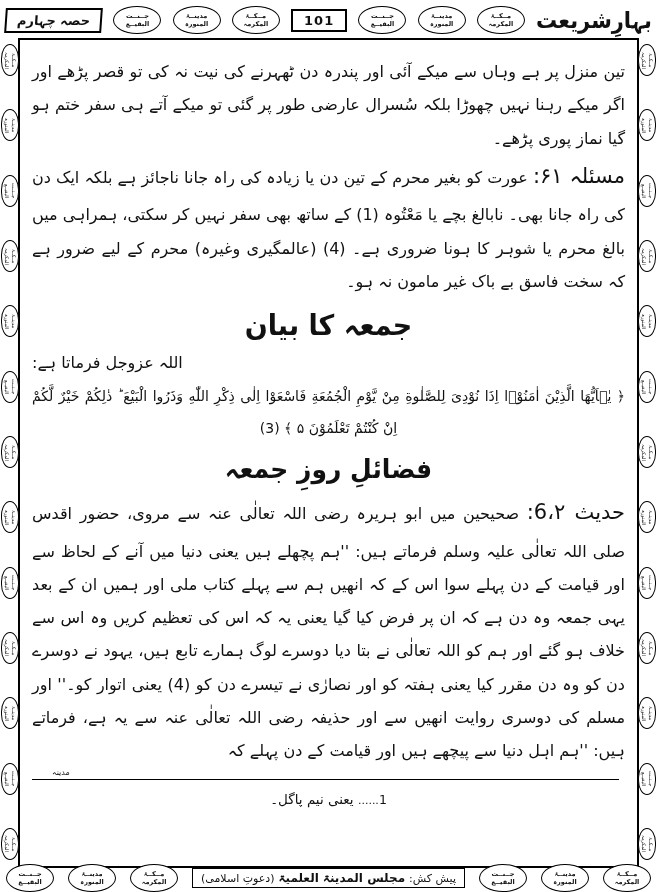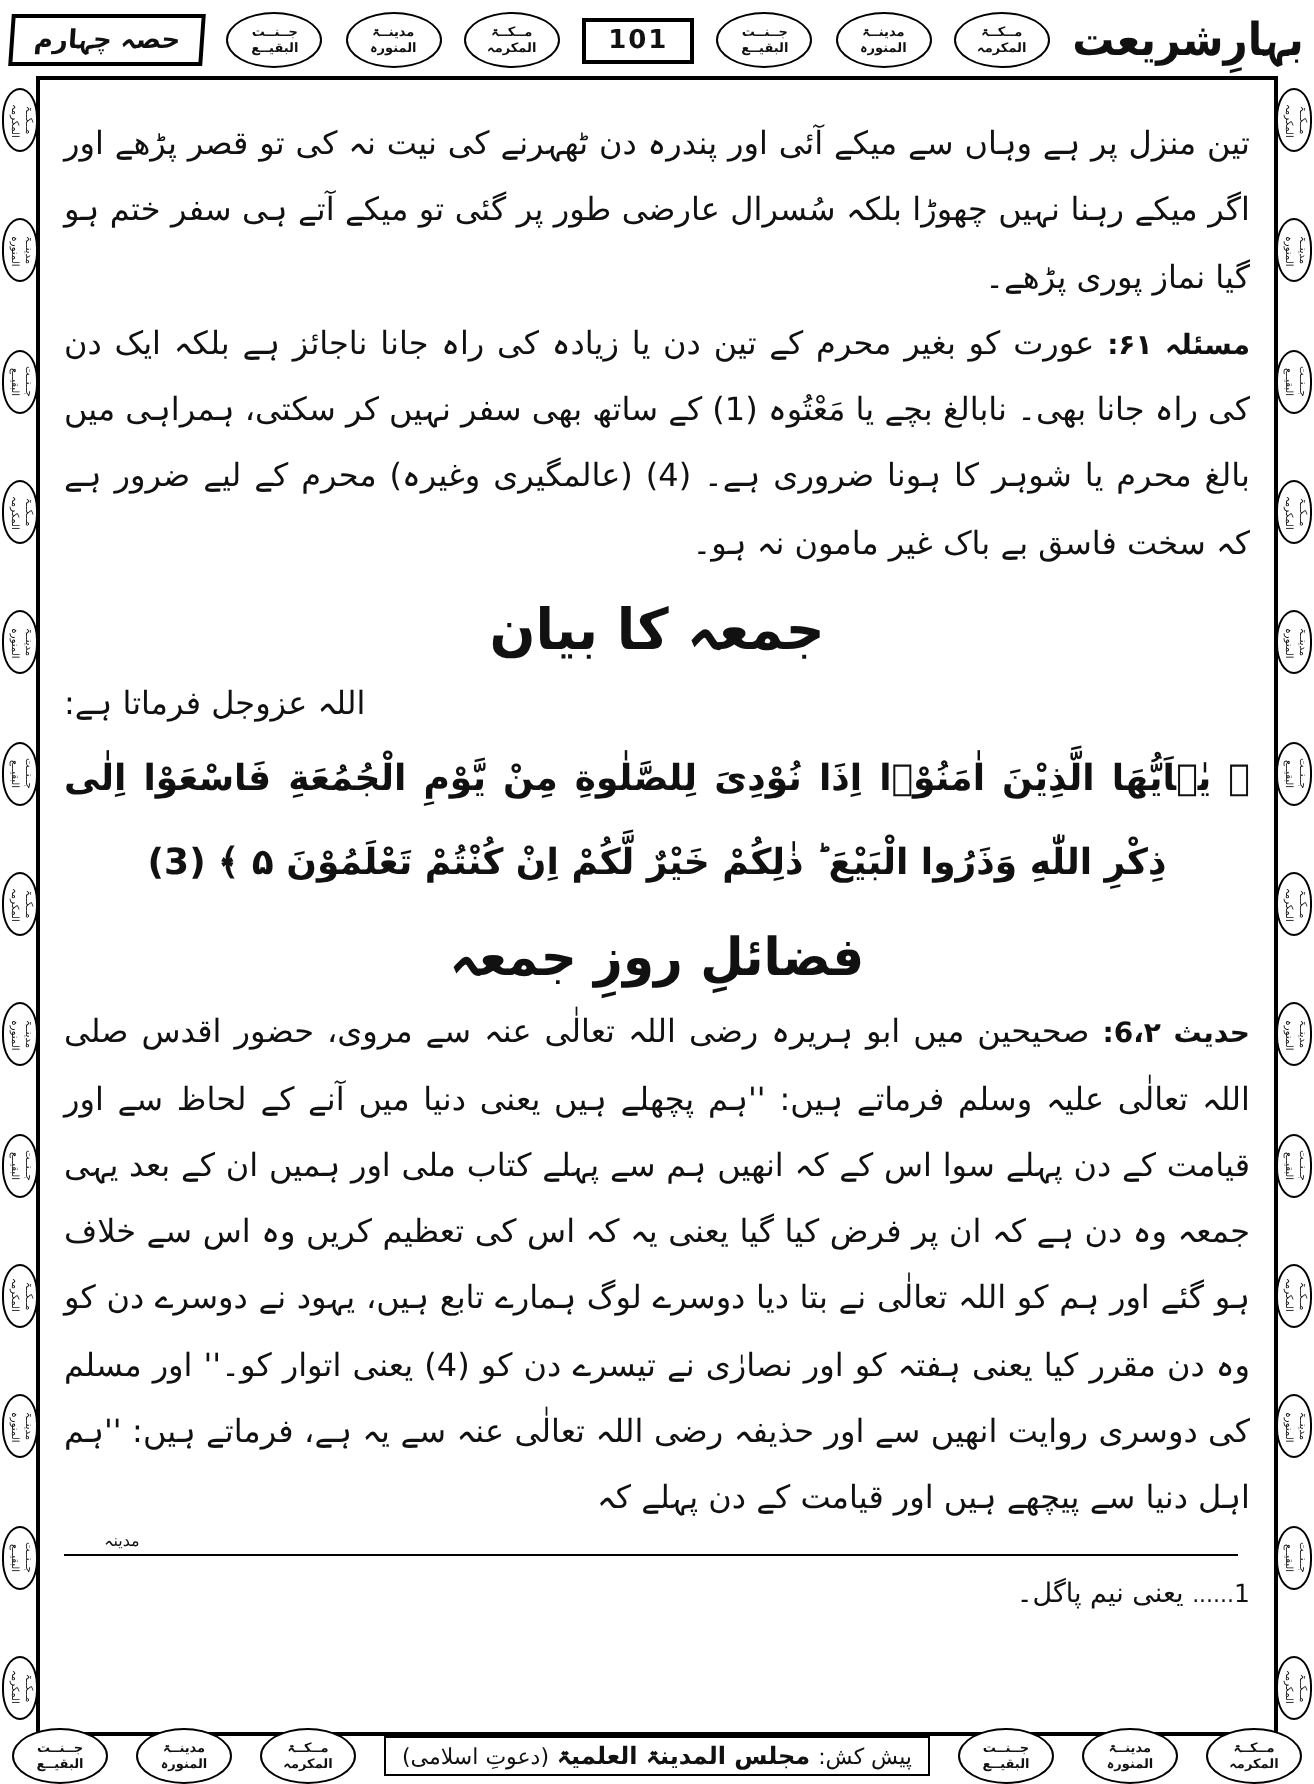--- a/index.html
+++ b/index.html
@@ -22,30 +22,30 @@
   .frame{position:absolute;top:38px;left:18px;right:18px;bottom:24px;border:2px solid #000;background:#fff;}
   .rail{position:absolute;top:44px;bottom:32px;width:20px;display:flex;flex-direction:column;justify-content:space-between;align-items:center;}
   .rail-left{left:0;}
   .rail-right{right:0;}
   .voval{width:16px;height:30px;border:1.4px solid #000;border-radius:50% / 46%;display:flex;align-items:center;justify-content:center;overflow:hidden;background:#fff;}
   .voval span{writing-mode:vertical-rl;font-size:5px;line-height:1.4;white-space:nowrap;}
 
   
   .content{position:absolute;top:40px;left:26px;right:26px;bottom:26px;direction:rtl;text-align:justify;font-size:16px;line-height:2.08;overflow:hidden;padding:15px 6px;}
   .para{margin:0;}
-  .lead{font-weight:bold;font-size:14px;}
+  .lead{font-weight:normal;font-size:21px;}
   .sec-heading{text-align:center;font-size:27px;font-weight:bold;margin:8px 0 2px;line-height:1.5;transform:scaleY(1.05);}
   .sec-heading.second{font-size:25px;margin-top:6px;}
   .intro-line{text-align:left;padding-right:64px;line-height:1.8;margin:2px 0;}
-  .verse{font-weight:bold;font-size:18px;line-height:2.35;text-align:justify;text-align-last:center;margin:2px 0;}
+  .verse{font-weight:normal;font-size:14px;line-height:2.35;text-align:justify;text-align-last:center;margin:2px 0;}
   .sep-wrap{position:relative;margin-top:8px;height:10px;}
   .catchword{position:absolute;left:20px;top:-10px;font-size:8px;}
   .sep-line{position:absolute;left:0;right:6px;top:4px;border-top:1.6px solid #000;}
   .footnotes{font-size:13.5px;line-height:2.0;margin-top:1px;font-family:"DejaVu Sans",sans-serif;}
-  .fn-row{text-align:right;}
+  .fn-row{text-align:center;}
   .fn-num{font-size:12.5px;}
   .fn-dots{letter-spacing:1px;font-size:11px;}
 </style>
 </head>
 <body>
 
 <div class="page">
 
   <div class="hrow top">
     <div class="box part-box">حصہ چہارم</div>

